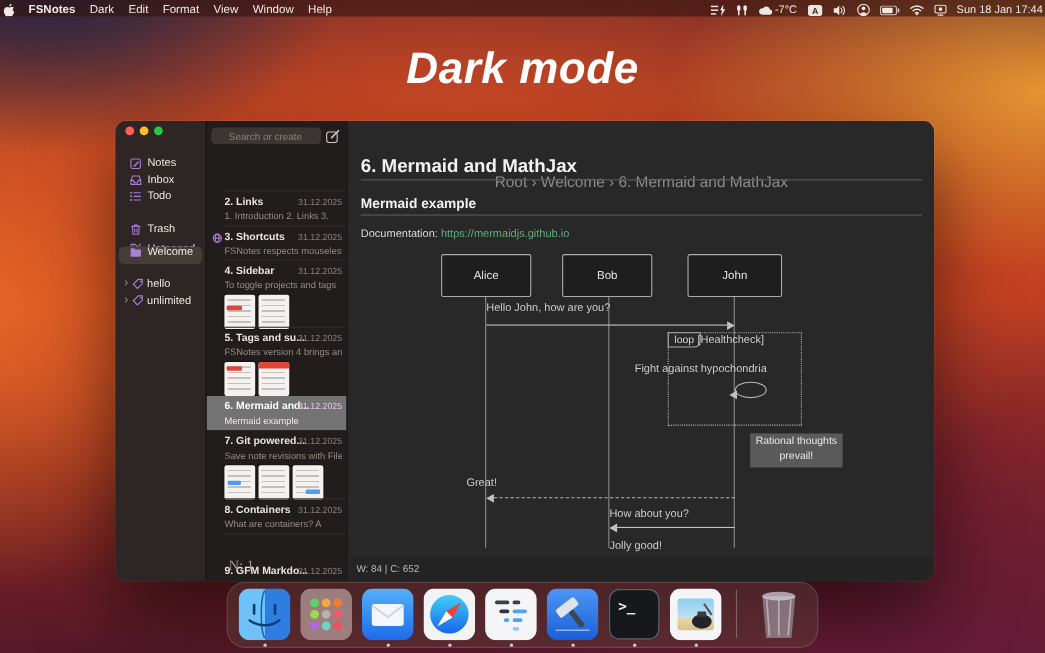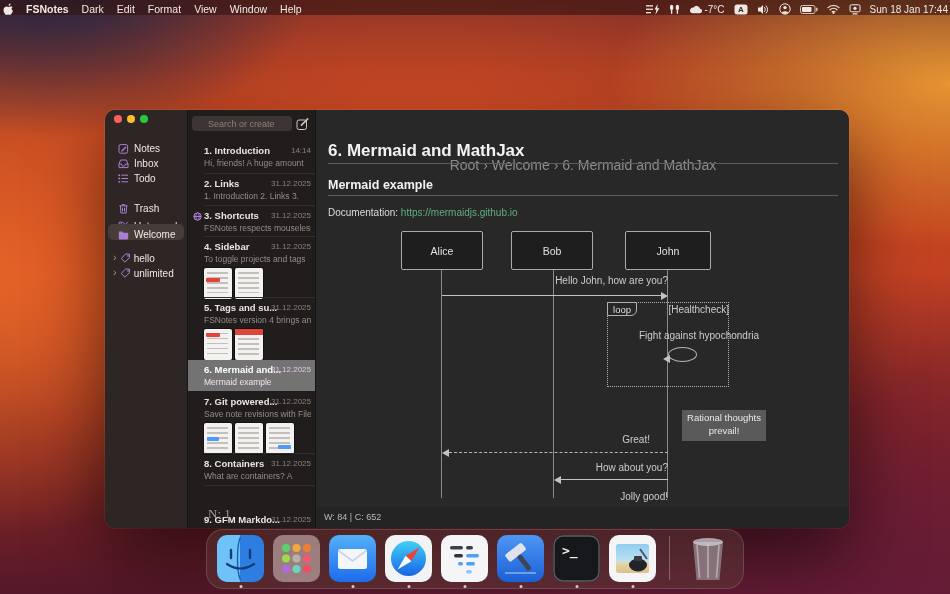--- a/index.html
+++ b/index.html
@@ -35,21 +35,21 @@
   .editor { position:absolute; left:210px; top:0; width:534px; height:418px; background:#282828; border-left:1px solid #141414; }
   
   .lights { position:absolute; left:9px; top:5px; display:flex; gap:5px; }
   .light { width:8px; height:8px; border-radius:50%; }
   .l-close{background:#ff5f57;} .l-min{background:#febc2e;} .l-zoom{background:#28c840;}
   
   .sb-item { position:absolute; left:0; width:82px; height:14px; display:flex; align-items:center;
     gap:5px; padding-left:13px; color:#ece7e3; font-size:10px; }
   .sb-item svg { flex:none; }
   .sb-pill { position:absolute; left:3px; width:76px; height:16px; background:#463c38; border-radius:5px;
-    display:flex; align-items:flex-end; gap:5px; padding-left:10px; color:#f0ebe7; font-size:10px; }
+    display:flex; align-items:flex-start; gap:5px; padding-left:10px; color:#f0ebe7; font-size:10px; }
   .sb-tag { position:absolute; left:0; width:82px; height:14px; display:flex; align-items:center;
     gap:3px; padding-left:8px; color:#ece7e3; font-size:10px; }
   .chev { color:#9b918c; font-size:11px; line-height:1; margin-top:-1px; }
   
   .search { position:absolute; left:4px; top:6px; width:100px; height:15px; background:#3c3533;
     border:none; border-radius:4px; color:#cfc8c3; font-size:9px; padding:0 4px 0 16px;
     font-family:"Liberation Sans",sans-serif; }
   .search::placeholder { color:#8a817c; }
   .search-mag { position:absolute; left:8px; top:9px; }
   .compose { position:absolute; right:5px; top:7px; width:14px; height:14px; }
@@ -78,50 +78,51 @@
   .docline { position:absolute; left:12px; top:97px; font-size:10px; color:#dcdcdc; }
   .docline a { color:#5fb07a; text-decoration:none; }
   .ed-status { position:absolute; left:0; top:397px; width:534px; height:21px; background:#242424;
     font-size:9px; color:#b9b9b9; line-height:21px; padding-left:8px; z-index:5; }
   
   .dg { position:absolute; inset:0; color:#cccccc; font-size:10px; }
   .actor { position:absolute; top:121px; width:82px; height:39px; background:#1e1e1e;
     border:1px solid #ababab; border-radius:2px; display:flex; align-items:center; justify-content:center;
     font-size:10.5px; color:#e0e0e0; }
   .ll { position:absolute; top:160px; width:1px; height:228px; background:#8a8a8a; }
-  .mtxt { position:absolute; text-align:right; }
+  .mtxt { position:absolute; text-align:left; }
   .line-s { position:absolute; height:0; border-top:1px solid #c2c2c2; }
   .line-d { position:absolute; height:0; border-top:1px dashed #b5b5b5; }
   .arr-r { position:absolute; width:0; height:0; border-top:4px solid transparent;
     border-bottom:4px solid transparent; border-left:7px solid #c2c2c2; }
   .arr-l { position:absolute; width:0; height:0; border-top:4px solid transparent;
     border-bottom:4px solid transparent; border-right:7px solid #c2c2c2; }
   .loopbox { position:absolute; left:291px; top:192px; width:122px; height:85px; border:1px dotted #b0b0b0; }
   .looptab { position:absolute; left:291px; top:192px; width:30px; height:14px; background:#282828;
     border:1px solid #b0b0b0; font-size:9.5px; color:#ddd; text-align:center; line-height:13px;
     border-bottom-right-radius:6px; }
   .selfloop { position:absolute; left:352px; top:237px; width:29px; height:15px;
     border:1px solid #b5b5b5; border-radius:50%; }
-  .notebox { position:absolute; left:366px; top:300px; width:84px; height:31px; background:#5a5a5a;
+  .notebox { position:absolute; left:366px; top:284px; width:84px; height:31px; background:#5a5a5a;
     color:#e8e8e8; font-size:9.5px; text-align:center; line-height:1.35; padding-top:2px; }
   
   .dock { position:absolute; left:50%; bottom:5px; transform:translateX(-50%); height:60px;
     display:flex; align-items:center; gap:9px; padding:5px 10px 7px;
     background:rgba(98,62,58,.45); border:1px solid rgba(255,255,255,.14); border-radius:17px; }
   .dock-item { position:relative; width:47px; height:47px; }
   .dock-item svg { display:block; }
   .dock-sep { width:1px; height:44px; background:rgba(255,255,255,.28); margin:0 4px; }
   .rdot { position:absolute; left:50%; bottom:-6px; transform:translateX(-50%);
     width:3px; height:3px; border-radius:50%; background:rgba(255,255,255,.75); }
 </style>
 </head>
 <body>
 
 <div class="screen">
 
+  <div class="wallcap">Dark mode</div>
 
   <div class="menubar">
     <div class="left">
       <span class="mb-ic">
         <svg width="11" height="13" viewBox="0 0 11 13">
             <path fill="#f2e9e4" d="M7.9 3.6c.7-.8.6-2 .5-2.1-.9.1-1.9.8-1.8 2.2.6.1 1-.1 1.3-.1zM8.6 4.4c-.9 0-1.5.5-2 .5s-1.2-.5-2.1-.5C3 4.4 1.5 5.7 1.5 8c0 2.4 1.8 4.9 2.9 4.9.5 0 1-.3 1.8-.3s1.2.3 1.8.3c1.1 0 2.8-2.6 2.8-4.3-1.5-.7-1.7-2.7-.1-3.5-.6-.6-1.5-.7-2.1-.7z"></path>
           </svg>
       </span>
       <span class="appname">FSNotes</span>
       <span>Dark</span>
@@ -286,25 +287,20 @@
       <svg class="search-mag" width="9" height="9" viewBox="0 0 9 9">
           <circle cx="3.5" cy="3.5" r="2.7" stroke="#8a817c" fill="none"></circle>
           <line x1="5.6" y1="5.6" x2="8.2" y2="8.2" stroke="#8a817c"></line>
         </svg>
       <input class="search" type="text" placeholder="Search or create" style="">
       <svg class="compose" viewBox="0 0 14 14">
           <rect x="1" y="3" width="9.5" height="9.5" rx="2" stroke="#cfc8c3" fill="none"></rect>
           <line x1="5" y1="8.6" x2="12.2" y2="1.4" stroke="#cfc8c3" stroke-width="1.5"></line>
         </svg>
 
-      <div class="row" style="top:31px;height:31px;">
-        <div class="t">1. Introduction</div>
-        <div class="d">14:14</div>
-        <div class="p">Hi, friends! A huge amount</div>
-      </div>
       <div class="sep" style="top:63px;"></div>
 
       <div class="row" style="top:64px;height:31px;">
         <div class="t">2. Links</div>
         <div class="d">31.12.2025</div>
         <div class="p">1. Introduction 2. Links 3.</div>
       </div>
       <div class="sep" style="top:95px;"></div>
 
       <div class="row" style="top:96px;height:31px;">

